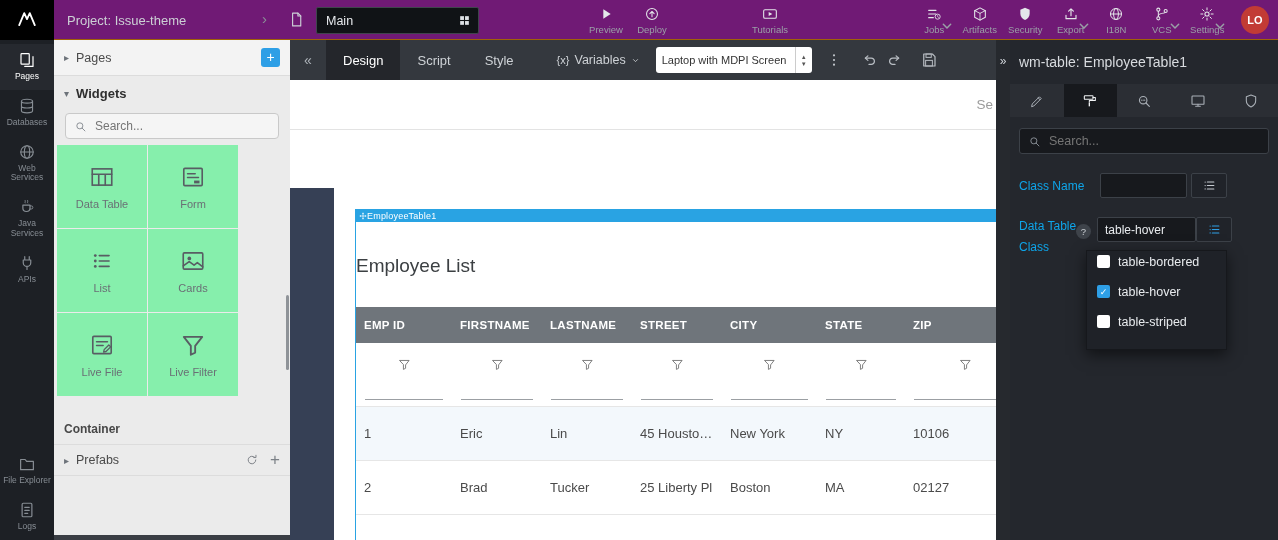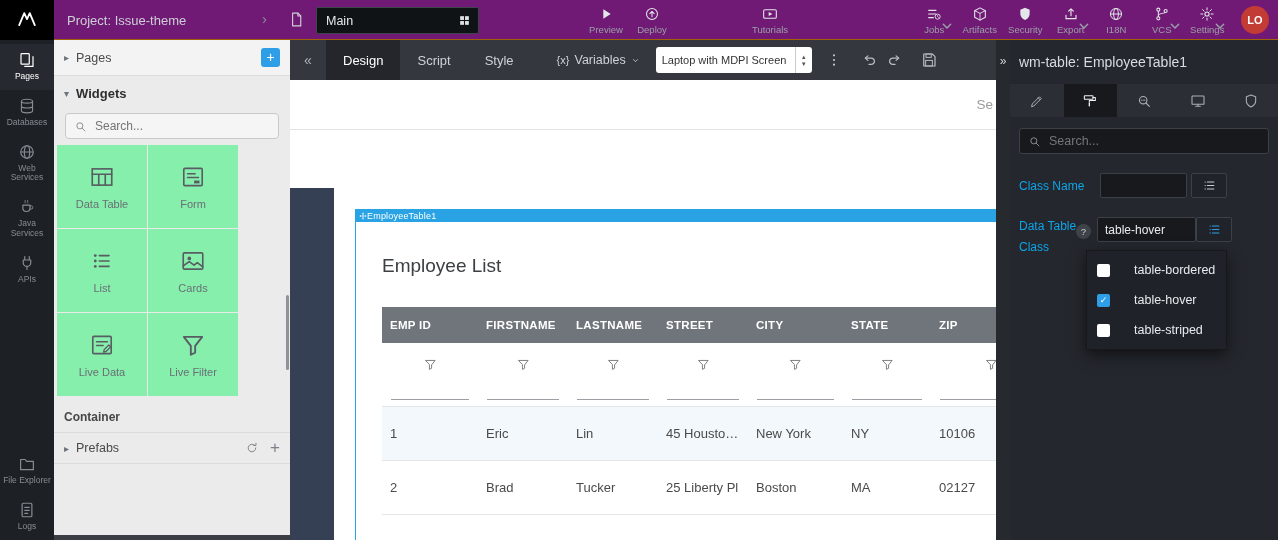--- a/index.html
+++ b/index.html
@@ -46,21 +46,21 @@
   .add-btn{margin-left:auto;width:19px;height:19px;border:none;border-radius:3px;background:var(--accent,#2e9fe6);color:#fff;font-size:14px;line-height:17px;cursor:pointer;padding:0}
   .lp-widgets{font-weight:bold;color:#2f2f2f;border-bottom:none;height:34px;font-size:13px}
   .lp-search{margin:3px 11px 6px;height:26px;background:#f5f5f5;border:1px solid #c9c9c9;border-radius:4px;display:flex;align-items:center;padding:0 8px;gap:6px}
   .lp-search .ic{width:13px;height:13px;color:#8a8f95}
   .lp-search input{border:none;outline:none;background:transparent;font-size:12px;color:#555;width:100%;font-family:inherit}
   .lp-group-title{font-size:12px;font-weight:bold;color:#474747;padding:16px 10px 10px}
   #widget-grid{display:grid;grid-template-columns:90px 90px;gap:1px;padding-left:3px}
   .w-card{height:83px;background:#86efac;display:flex;flex-direction:column;align-items:center;justify-content:center;gap:8px;cursor:grab}
   .w-card .ic{width:26px;height:26px;color:#585d63}
   .w-label{font-size:11px;color:#6a6f75}
-  .container-title{padding-top:14px;padding-bottom:8px}
+  .container-title{padding-top:26px;padding-bottom:8px}
   .lp-prefabs{border-top:1px solid #dcdcdc;height:32px}
   .lp-icons{margin-left:auto;display:flex;align-items:center;gap:11px;color:#7c8187}
   .lp-icons .ic{width:14px;height:14px;cursor:pointer}
   .lp-plus{font-size:17px;color:#7c8187;cursor:pointer;line-height:14px}
   .lp-footer{position:absolute;left:0;bottom:0;width:100%;height:5px;background:#3a3e44}
   .lp-scrollbar{position:absolute;right:1px;top:255px;width:3px;height:75px;background:#8f9398;border-radius:2px}
 
   
   #canvas-toolbar{position:absolute;left:290px;top:40px;width:706px;height:40px;background:#34383e;display:flex;align-items:center;color:#c9cdd2}
   .ct-collapse{width:36px;text-align:center;font-size:14px;color:#aeb4ba;cursor:pointer}
@@ -83,21 +83,21 @@
 
   
   #canvas{position:absolute;left:290px;top:80px;width:706px;height:460px;background:#fff;overflow:hidden}
   .page-header{position:absolute;left:0;top:0;width:706px;height:50px;background:#fff;border-bottom:1px solid #e3e3e3}
   .pg-search{position:absolute;right:3px;top:17px;font-size:13.5px;color:#9b9b9b}
   .page-leftnav{position:absolute;left:0;top:108px;width:44px;height:352px;background:#364055}
   .widget-select-bar{position:absolute;left:65px;top:129px;width:663px;height:13px;background:var(--selection-blue,#29a3e3);
                      display:flex;align-items:center;padding-left:4px;color:#fff;cursor:move}
   .widget-select-bar .ic{width:8px;height:8px}
   .ws-label{font-size:9px;letter-spacing:.2px}
-  .widget-box{position:absolute;left:65px;top:142px;width:641px;height:318px;background:#fff;border-left:1px solid var(--selection-blue,#29a3e3);padding-left:26px}
+  .widget-box{position:absolute;left:65px;top:142px;width:641px;height:318px;background:#fff;border-left:1px solid var(--selection-blue,#29a3e3);}
   .tbl-title{font-size:19px;color:#3c4043;margin:33px 0 30px 0}
   table.emp{border-collapse:collapse;table-layout:fixed;width:669px;background:#fff}
   .emp th{background:var(--table-header-bg,#6f757b);color:#fff;font-size:11.5px;font-weight:bold;text-align:left;padding:0 0 0 8px;height:36px;letter-spacing:.3px;cursor:pointer}
   .filter-cell{height:63px;vertical-align:top;text-align:center;padding:0 9px;border-bottom:1px solid #e6e6e6}
   .filter-cell .ic{width:13px;height:13px;color:#757575;margin-top:15px}
   .filter-input{display:block;width:100%;border:none;border-bottom:1px solid #9b9fa3;outline:none;background:transparent;height:16px;margin-top:9px;font-size:12px;font-family:inherit}
   .emp td.cell{font-size:13px;color:#4a4a4a;padding:0 0 0 8px;height:54px;border-bottom:1px solid #e6e6e6;background:#fff}
   tr.hovered td.cell{background:#f3f8fc}
 
   
@@ -118,21 +118,21 @@
   .rp-f1{position:absolute;left:0;top:133px;width:268px;height:26px}
   .rp-f1 .rp-label{position:absolute;left:9px;top:6px}
   .rp-f1 .rp-input{position:absolute;left:90px;top:0;width:87px}
   .rp-f1 .rp-listbtn{position:absolute;left:181px;top:0}
   .rp-f2{position:absolute;left:0;top:176px;width:268px;height:40px}
   .rp-f2 .rp-label{position:absolute;left:9px;top:0;width:64px;line-height:21px}
   .help{position:absolute;left:66px;top:8px;width:15px;height:15px;border-radius:50%;background:#3e434a;color:#cdd2d7;font-size:9.5px;display:flex;align-items:center;justify-content:center;cursor:pointer}
   .rp-f2 .rp-input{position:absolute;left:87px;top:1px;width:99px}
   .rp-f2 .rp-listbtn{position:absolute;left:186px;top:1px}
   #rp-dropdown{position:absolute;left:76px;top:210px;width:141px;background:#1f2228;border:1px solid #16181c;box-shadow:0 5px 14px rgba(0,0,0,.55);padding:4px 0;z-index:6}
-  .dd-item{display:flex;align-items:center;gap:24px;height:30px;padding:0 10px;cursor:pointer;color:#e8ebee;font-size:12.5px}
+  .dd-item{display:flex;gap:8px;height:30px;padding:0 10px;cursor:pointer;color:#e8ebee;font-size:12.5px}
   .dd-check{width:13px;height:13px;border-radius:2px;background:#fff;display:flex;align-items:center;justify-content:center;font-size:9px;color:#fff}
   .dd-check.checked{background:var(--accent,#2e9fe6)}
 </style>
 </head>
 <body>
 
 <div id="app">
 
   <header id="topbar">
     <div class="logo">
@@ -407,21 +407,21 @@
           <span class="w-label">Cards</span>
         </div>
         <div class="w-card">
           <span class="ic">
             <svg viewBox="0 0 24 24">
               <rect x="3.5" y="4" width="17" height="16" rx="1" fill="none" stroke="currentColor" stroke-width="1.5"></rect>
               <path d="M7 9h10M7 12.5h6" fill="none" stroke="currentColor" stroke-width="1.5" stroke-linecap="round" stroke-linejoin="round"></path>
               <path d="M13.5 18.5l2.2-.5 4.3-4.3-1.7-1.7-4.3 4.3z" fill="none" stroke="currentColor" stroke-width="1.2" stroke-linecap="round" stroke-linejoin="round"></path>
             </svg>
           </span>
-          <span class="w-label">Live Data</span>
+          <span class="w-label">Live File</span>
         </div>
         <div class="w-card">
           <span class="ic">
             <svg viewBox="0 0 24 24">
               <path d="M3.5 4.5h17L14 12.8v6.2l-4 2v-8.2z" fill="none" stroke="currentColor" stroke-width="1.7" stroke-linecap="round" stroke-linejoin="round"></path>
             </svg>
           </span>
           <span class="w-label">Live Filter</span>
         </div>
       </div>

